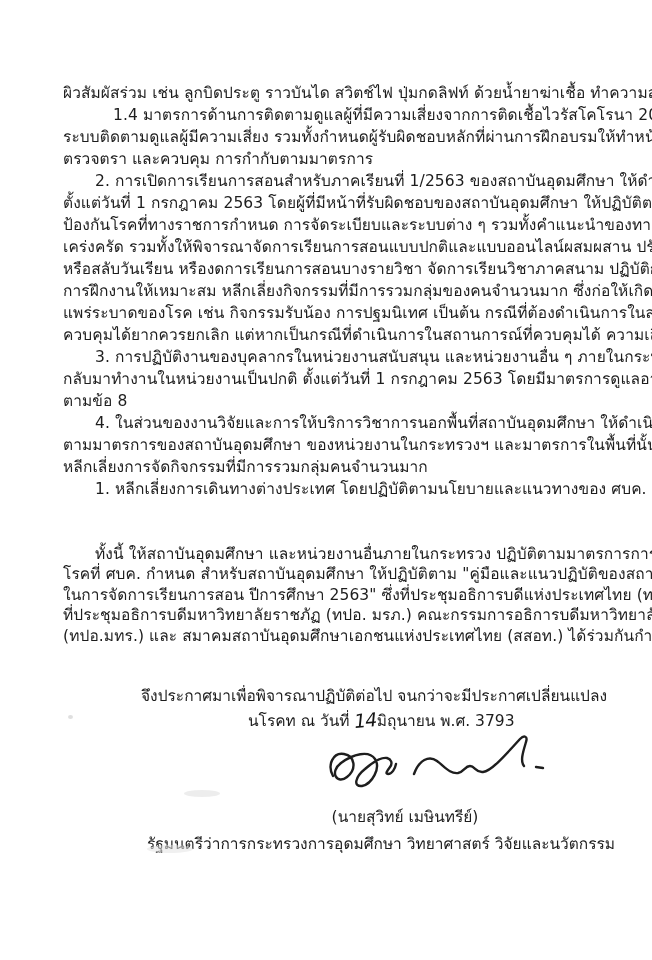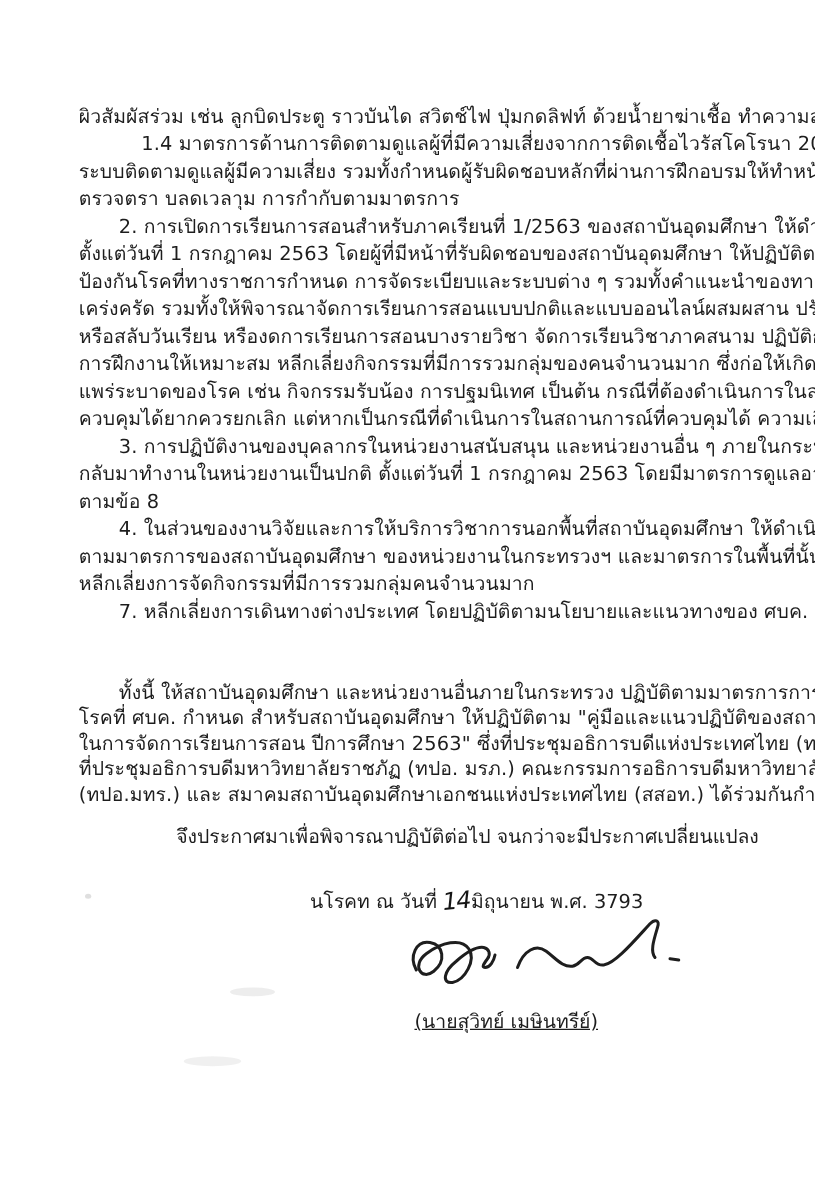--- a/index.html
+++ b/index.html
@@ -30,21 +30,21 @@
   .para2 {
     position: absolute;
     left: 63px;
     top: 544px;
     width: 534px;
   }
   .para2 .line { line-height: 20.4px; height: 20.4px; }
   .announce-line {
     position: absolute;
     left: 141px;
-    top: 656px;
+    top: 683px;
     font-size: 15.5px;
     white-space: nowrap;
   }
   .date-line {
     position: absolute;
     left: 248px;
     top: 708px;
     font-size: 15.5px;
     white-space: nowrap;
   }
@@ -64,21 +64,20 @@
     width: 222px;
     height: 70px;
   }
   .signer-name {
     position: absolute;
     left: 405px;
     top: 804px;
     transform: translateX(-50%);
     font-size: 15.5px;
     white-space: nowrap;
-    text-decoration: underline;
   }
   .signer-title {
     position: absolute;
     left: 381px;
     top: 831px;
     transform: translateX(-50%);
     font-size: 15.5px;
     white-space: nowrap;
   }
   .artifact {
@@ -92,36 +91,36 @@
 </style>
 </head>
 <body>
 
 <div class="page">
 
   <div class="body-block">
     <div class="line">ผิวสัมผัสร่วม เช่น ลูกบิดประตู ราวบันได สวิตช์ไฟ ปุ่มกดลิฟท์ ด้วยน้ำยาฆ่าเชื้อ ทำความสะอาดอุปกรณ์</div>
     <div class="line indent-2">1.4 มาตรการด้านการติดตามดูแลผู้ที่มีความเสี่ยงจากการติดเชื้อไวรัสโคโรนา 2019 : จัดทำ</div>
     <div class="line">ระบบติดตามดูแลผู้มีความเสี่ยง รวมทั้งกำหนดผู้รับผิดชอบหลักที่ผ่านการฝึกอบรมให้ทำหน้าที่แนะนำ</div>
-    <div class="line">ตรวจตรา บลดเวลาุม การกำกับตามมาตรการ</div>
+    <div class="line">ตรวจตรา และควบคุม การกำกับตามมาตรการ</div>
     <div class="line indent-1">2. การเปิดการเรียนการสอนสำหรับภาคเรียนที่ 1/2563 ของสถาบันอุดมศึกษา ให้ดำเนินการได้</div>
     <div class="line">ตั้งแต่วันที่ 1 กรกฎาคม 2563 โดยผู้ที่มีหน้าที่รับผิดชอบของสถาบันอุดมศึกษา ให้ปฏิบัติตามมาตรการ</div>
     <div class="line">ป้องกันโรคที่ทางราชการกำหนด การจัดระเบียบและระบบต่าง ๆ รวมทั้งคำแนะนำของทางราชการอย่าง</div>
     <div class="line">เคร่งครัด รวมทั้งให้พิจารณาจัดการเรียนการสอนแบบปกติและแบบออนไลน์ผสมผสาน ปรับลดเวลา ปรับเวลา</div>
     <div class="line">หรือสลับวันเรียน หรืองดการเรียนการสอนบางรายวิชา จัดการเรียนวิชาภาคสนาม ปฏิบัติการนอกสถานที่ และ</div>
     <div class="line">การฝึกงานให้เหมาะสม หลีกเลี่ยงกิจกรรมที่มีการรวมกลุ่มของคนจำนวนมาก ซึ่งก่อให้เกิดความเสี่ยงการ</div>
     <div class="line">แพร่ระบาดของโรค เช่น กิจกรรมรับน้อง การปฐมนิเทศ เป็นต้น กรณีที่ต้องดำเนินการในสถานการณ์ที่</div>
     <div class="line">ควบคุมได้ยากควรยกเลิก แต่หากเป็นกรณีที่ดำเนินการในสถานการณ์ที่ควบคุมได้ ความเสี่ยงต่ำ หรือ</div>
     <div class="line indent-1">3. การปฏิบัติงานของบุคลากรในหน่วยงานสนับสนุน และหน่วยงานอื่น ๆ ภายในกระทรวง ควร</div>
     <div class="line">กลับมาทำงานในหน่วยงานเป็นปกติ ตั้งแต่วันที่ 1 กรกฎาคม 2563 โดยมีมาตรการดูแลอาคารสถานที่</div>
     <div class="line">ตามข้อ 8</div>
     <div class="line indent-1">4. ในส่วนของงานวิจัยและการให้บริการวิชาการนอกพื้นที่สถาบันอุดมศึกษา ให้ดำเนินการได้ โดยปฏิบัติ</div>
     <div class="line">ตามมาตรการของสถาบันอุดมศึกษา ของหน่วยงานในกระทรวงฯ และมาตรการในพื้นที่นั้นๆ โดย</div>
     <div class="line">หลีกเลี่ยงการจัดกิจกรรมที่มีการรวมกลุ่มคนจำนวนมาก</div>
-    <div class="line indent-1">7. หลีกเลี่ยงการเดินทางต่างประเทศ โดยปฏิบัติตามนโยบายและแนวทางของ ศบค.</div>
+    <div class="line indent-1">1. หลีกเลี่ยงการเดินทางต่างประเทศ โดยปฏิบัติตามนโยบายและแนวทางของ ศบค.</div>
   </div>
 
   <div class="para2">
     <div class="line indent-1">ทั้งนี้ ให้สถาบันอุดมศึกษา และหน่วยงานอื่นภายในกระทรวง ปฏิบัติตามมาตรการการควบคุม</div>
     <div class="line">โรคที่ ศบค. กำหนด สำหรับสถาบันอุดมศึกษา ให้ปฏิบัติตาม "คู่มือและแนวปฏิบัติของสถาบันอุดมศึกษา</div>
     <div class="line">ในการจัดการเรียนการสอน ปีการศึกษา 2563" ซึ่งที่ประชุมอธิการบดีแห่งประเทศไทย (ทปอ.) สำนักงาน</div>
     <div class="line">ที่ประชุมอธิการบดีมหาวิทยาลัยราชภัฏ (ทปอ. มรภ.) คณะกรรมการอธิการบดีมหาวิทยาลัยเทคโนโลยีราชมงคล</div>
     <div class="line">(ทปอ.มทร.) และ สมาคมสถาบันอุดมศึกษาเอกชนแห่งประเทศไทย (สสอท.) ได้ร่วมกันกำหนดขึ้นและที่ได้</div>
   </div>
 
@@ -133,18 +132,19 @@
     <svg width="222" height="70" viewBox="0 0 222 70" xmlns="http://www.w3.org/2000/svg">
       <g fill="none" stroke="#1e1e1e" stroke-width="2.4" stroke-linecap="round" stroke-linejoin="round">
         <path d="M9,44 C3,33 9,20 20,22 C31,24 33,37 23,45 C13,53 5,40 17,31 C29,22 45,18 51,27 C57,36 48,52 38,54 C29,55 31,45 41,37 C49,30 57,25 63,26 C67,27 69,31 66,35 C63,39 61,42 64,42 C68,42 71,37 72,32"></path>
         <path d="M90,42 C95,28 105,23 113,29 C121,35 126,42 134,41 C140,40 141,34 146,34 C151,34 152,41 159,40 C168,39 184,20 196,7 C200,3 204,4 202,10 C199,20 196,29 200,34"></path>
         <path d="M212,35 L219,36"></path>
       </g>
     </svg>
   </div>
 
   <div class="signer-name">(นายสุวิทย์  เมษินทรีย์)</div>
+  <div class="signer-title">รัฐมนตรีว่าการกระทรวงการอุดมศึกษา วิทยาศาสตร์ วิจัยและนวัตกรรม</div>
 
   <div class="artifact dot"></div>
   <div class="artifact sm-1"></div>
   <div class="artifact sm-2"></div>
 
 </div>
 
 </body></html>

